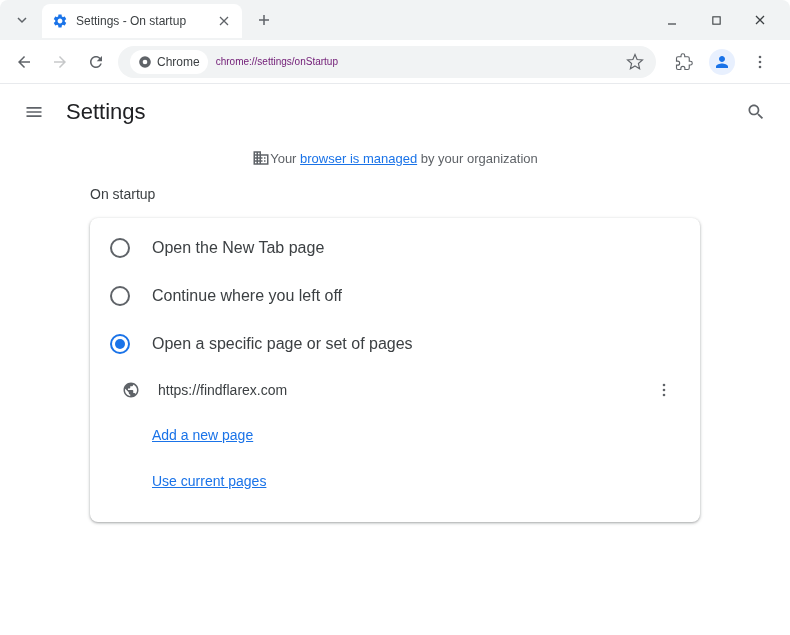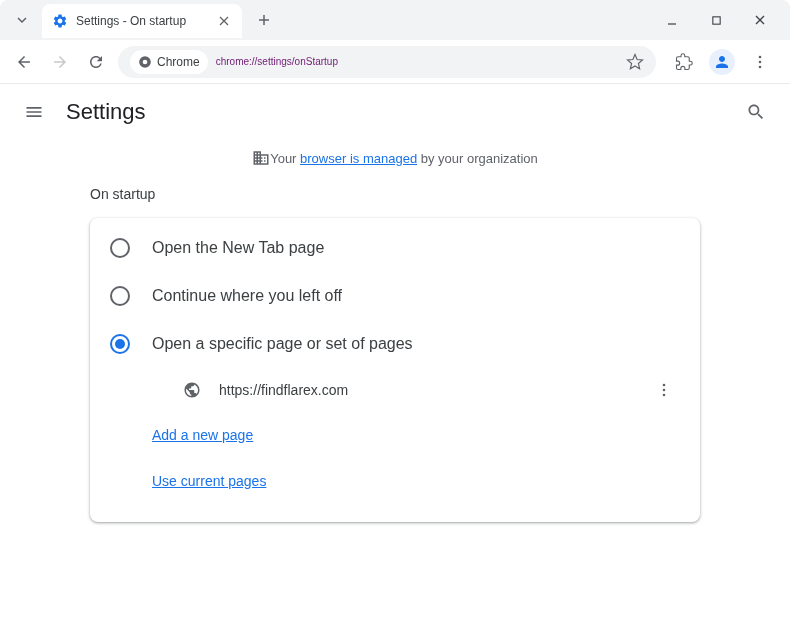--- a/index.html
+++ b/index.html
@@ -41,21 +41,21 @@
 
 .content { padding: 10px 90px; }
 .section-title { font-size: 14px; color: #3c4043; margin-bottom: 16px; }
 .card { background: #fff; border-radius: 8px; box-shadow: 0 1px 2px rgba(60,64,67,0.3), 0 1px 3px 1px rgba(60,64,67,0.15); padding: 6px 0 18px 0; }
 .radio-row { display: flex; align-items: center; padding: 14px 20px; gap: 22px; cursor: pointer; }
 .radio { width: 20px; height: 20px; border: 2px solid #5f6368; border-radius: 50%; display: flex; align-items: center; justify-content: center; flex-shrink: 0; }
 .radio.checked { border-color: #1a73e8; }
 .radio-dot { width: 10px; height: 10px; background: #1a73e8; border-radius: 50%; display: none; }
 .radio.checked .radio-dot { display: block; }
 .radio-label { font-size: 16px; color: #3c4043; }
-.page-item { display: flex; align-items: center; padding: 10px 20px 10px 93px; gap: 18px; }
+.page-item { display: flex; align-items: center; padding: 10px 20px 10px 32px; gap: 18px; }
 .page-favicon { width: 18px; height: 18px; display: flex; align-items: center; justify-content: center; flex-shrink: 0; }
 .page-info { flex: 1; }
 .page-name { font-size: 14px; color: #3c4043; }
 .page-url { font-size: 13px; color: #5f6368; }
 .page-menu { width: 24px; height: 24px; display: flex; align-items: center; justify-content: center; cursor: pointer; margin-right: 4px; }
 .link-row { padding: 14px 20px 14px 62px; }
 .link-action { color: #1a73e8; font-size: 14px; text-decoration: underline; cursor: pointer; }
 </style>
 </head>
 <body>

